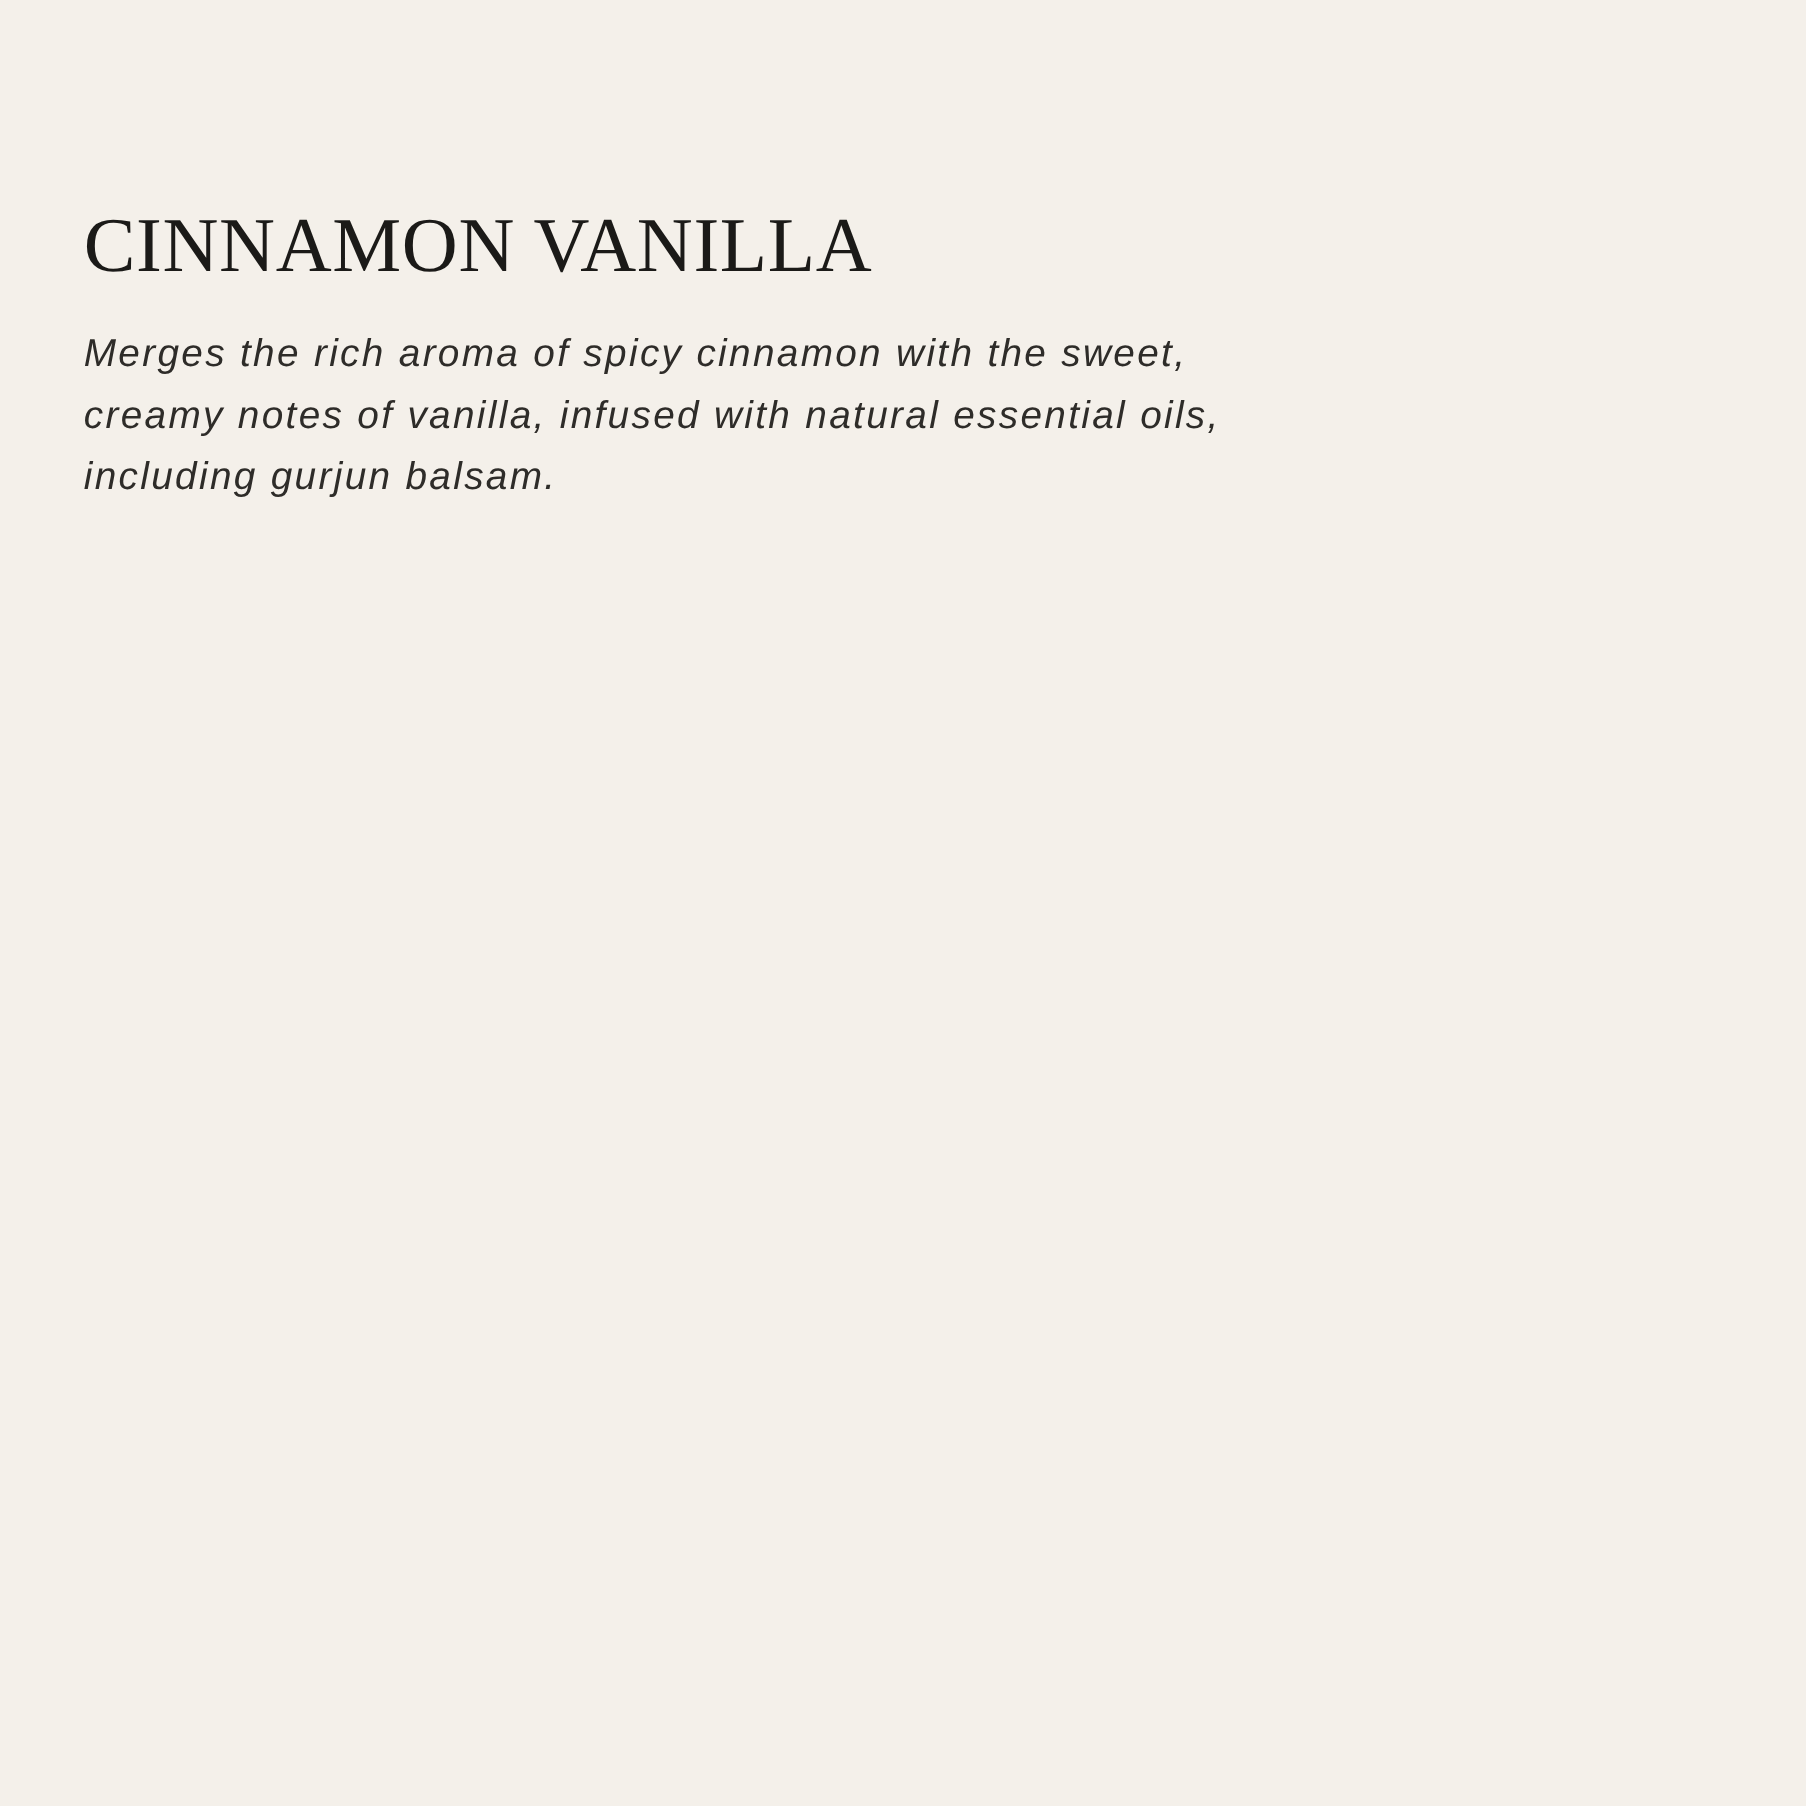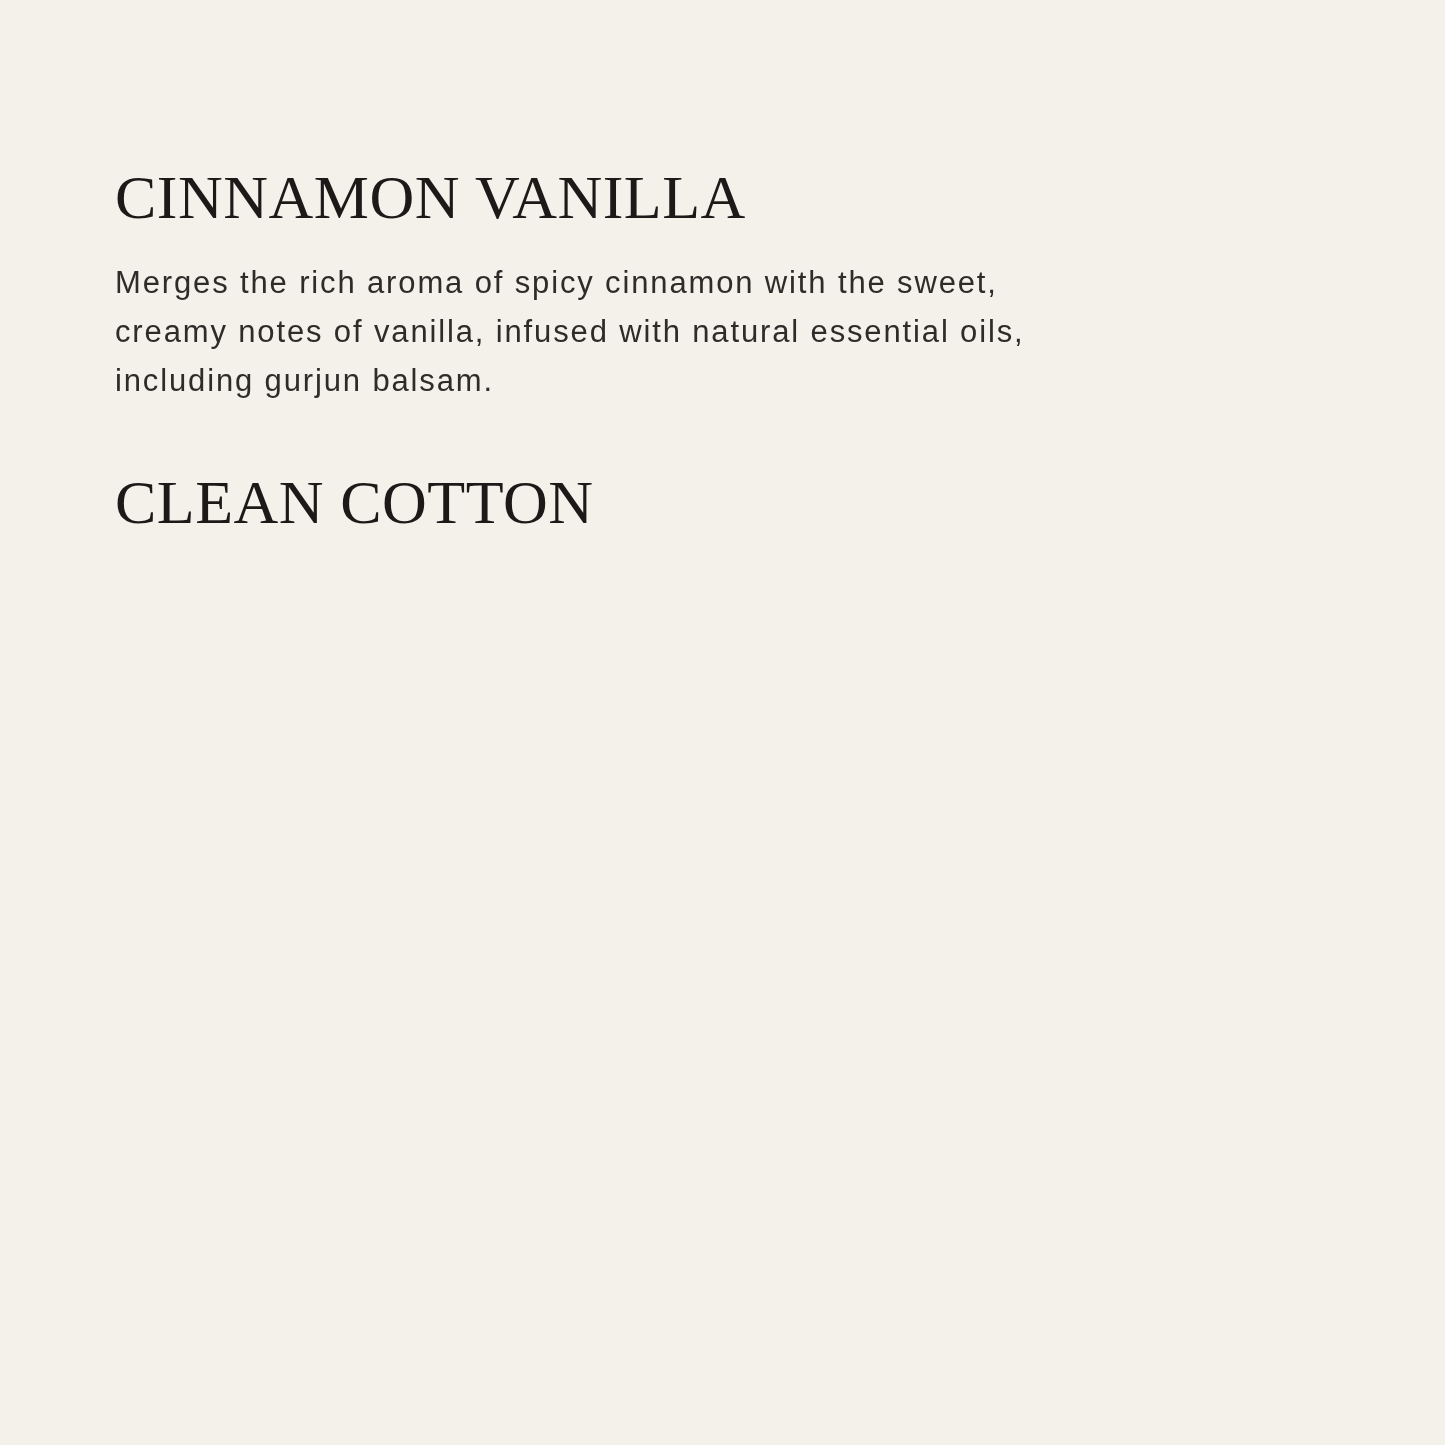--- a/index.html
+++ b/index.html
@@ -9,21 +9,21 @@
   body {
     width: 1445px;
     height: 1445px;
     background: #f4f0ea;
     overflow: hidden;
   }
   .page {
     box-sizing: border-box;
     width: 1445px;
     height: 1039px;
-    padding: 160px 130px 0 115px;
+    padding: 160px 130px 0 67px;
   }
   .section {
     display: block;
   }
   .fragrance-title {
     font-family: "Liberation Serif", "DejaVu Serif", serif;
     font-size: 62px;
     font-weight: 400;
     line-height: 1.2;
     letter-spacing: 0.5px;
@@ -32,35 +32,35 @@
   }
   .fragrance-desc {
     font-family: "Liberation Sans", "DejaVu Sans", sans-serif;
     font-size: 31px;
     font-weight: 300;
     line-height: 49px;
     letter-spacing: 0.06em;
     color: #2e2c29;
     margin: 0 0 60px 0;
     white-space: pre-line;
+    font-style: italic;
   }
 </style>
 </head>
 <body>
 
 <main class="page">
 
   <section class="section">
     <h2 class="fragrance-title">CINNAMON VANILLA</h2>
     <p class="fragrance-desc">Merges the rich aroma of spicy cinnamon with the sweet,
 creamy notes of vanilla, infused with natural essential oils,
 including gurjun balsam.</p>
   </section>
 
   <section class="section">
-    <h2 class="fragrance-title">CLEAN COTTON</h2>
   </section>
 
 
   <section class="section">
   </section>
 
 </main>
 
 </body></html>

